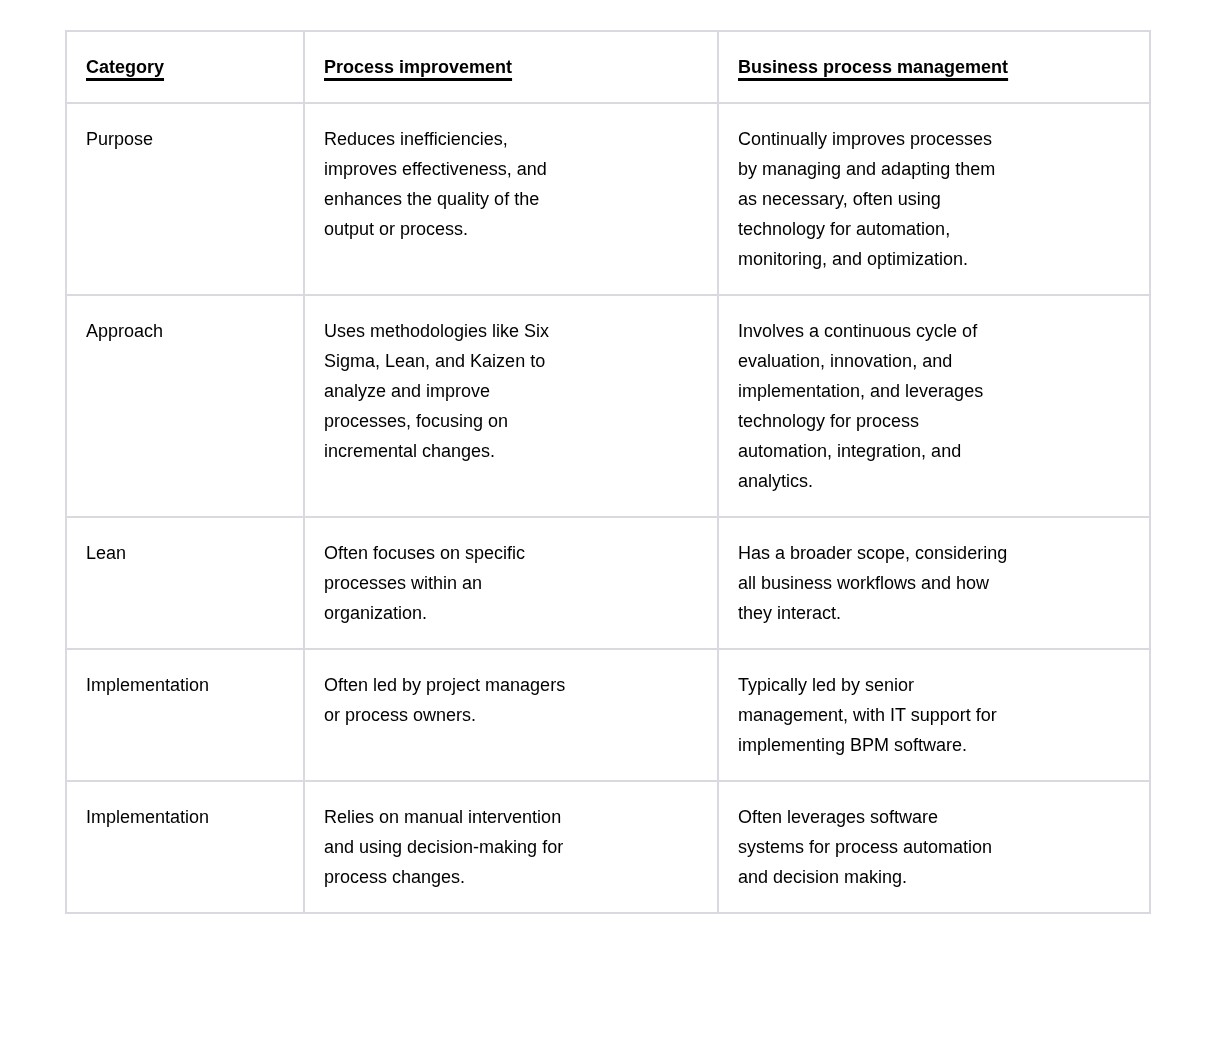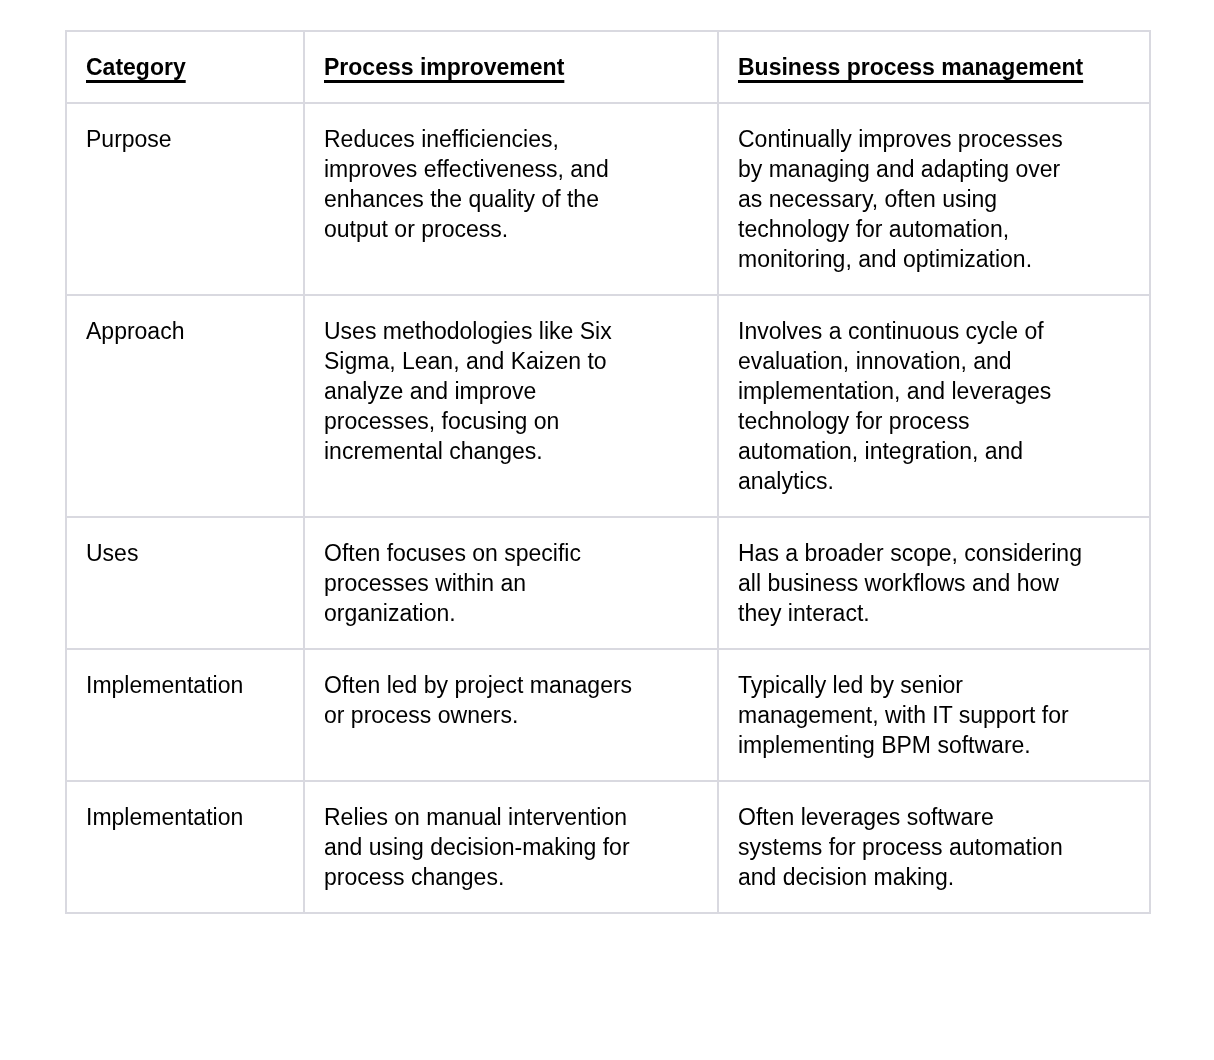--- a/index.html
+++ b/index.html
@@ -29,21 +29,21 @@
   }
   table.comparison col.c1 { width: 238px; }
   table.comparison col.c2 { width: 414px; }
   table.comparison col.c3 { width: 432px; }
   table.comparison th,
   table.comparison td {
     border: 2px solid #d9d9e0;
     vertical-align: top;
     text-align: left;
     padding: 20px 15px 20px 19px;
-    font-size: 23px;
+    font-size: 18px;
     line-height: 30px;
     white-space: pre-line;
     overflow: hidden;
   }
   table.comparison th {
     font-weight: 700;
     text-decoration: underline;
     text-decoration-thickness: 2.5px;
     text-underline-offset: 5px;
   }
@@ -69,41 +69,41 @@
       </tr>
     </thead>
     <tbody>
       <tr>
         <td class="cat">Purpose</td>
         <td>Reduces inefficiencies,
 improves effectiveness, and
 enhances the quality of the
 output or process.</td>
         <td>Continually improves processes
-by managing and adapting over
+by managing and adapting them
 as necessary, often using
 technology for automation,
 monitoring, and optimization.</td>
       </tr>
       <tr>
         <td class="cat">Approach</td>
         <td>Uses methodologies like Six
 Sigma, Lean, and Kaizen to
 analyze and improve
 processes, focusing on
 incremental changes.</td>
         <td>Involves a continuous cycle of
 evaluation, innovation, and
 implementation, and leverages
 technology for process
 automation, integration, and
 analytics.</td>
       </tr>
       <tr>
-        <td class="cat">Uses</td>
+        <td class="cat">Lean</td>
         <td>Often focuses on specific
 processes within an
 organization.</td>
         <td>Has a broader scope, considering
 all business workflows and how
 they interact.</td>
       </tr>
       <tr>
         <td class="cat">Implementation</td>
         <td>Often led by project managers

